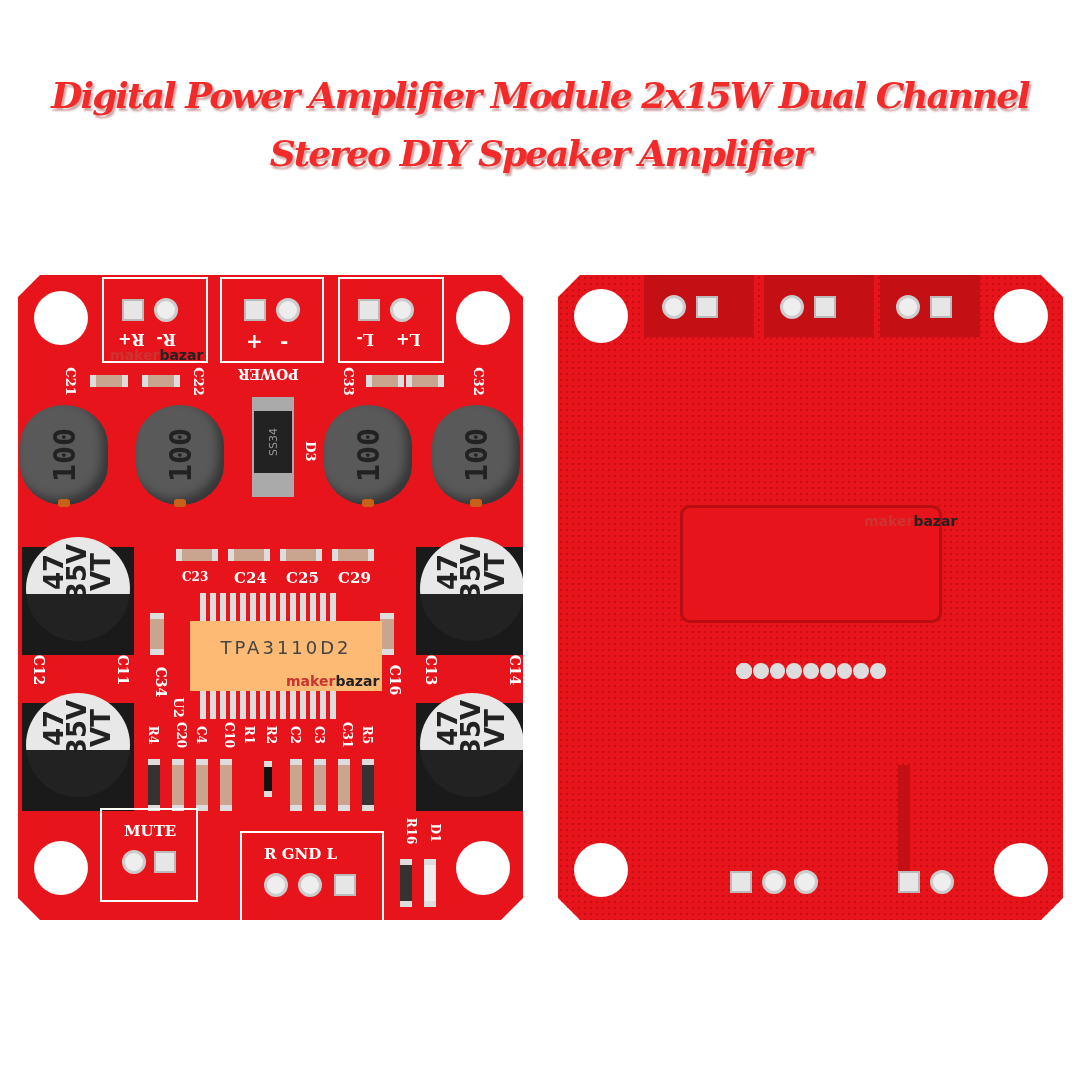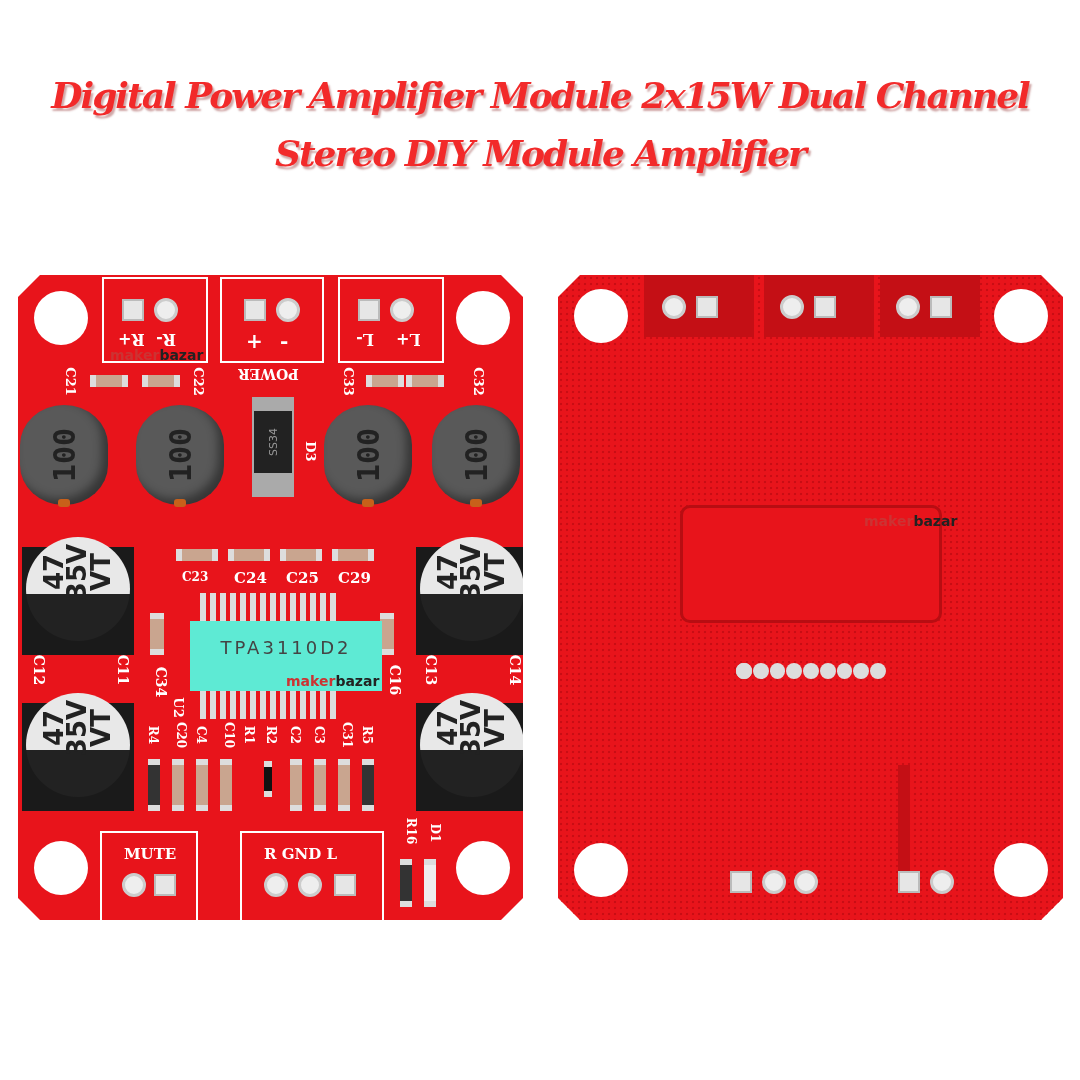--- a/index.html
+++ b/index.html
@@ -20,39 +20,39 @@
   .rot90{transform:rotate(90deg);transform-origin:center;}
   .padsq{position:absolute;width:22px;height:22px;background:#e6e6e6;border:2px solid #bbb;box-sizing:border-box;}
   .padrd{position:absolute;width:24px;height:24px;border-radius:50%;background:#eee;border:3px solid #ccc;box-sizing:border-box;}
   .inductor{position:absolute;width:88px;height:100px;background:#595959;border-radius:44px/40px;box-shadow:inset -6px -6px 10px rgba(0,0,0,0.4);}
   .inductor .txt{position:absolute;left:0;top:0;width:100%;height:100%;display:flex;align-items:center;justify-content:center;color:#222;font-family:"DejaVu Sans Mono",monospace;font-weight:bold;font-size:30px;transform:rotate(-90deg);}
   .inductor .wire{position:absolute;left:38px;bottom:-2px;width:12px;height:8px;background:#c8601a;border-radius:3px;}
   .cap{position:absolute;width:112px;height:118px;}
   .cap .base{position:absolute;left:0;top:10px;width:112px;height:108px;background:#1a1a1a;}
   .cap .can{position:absolute;left:4px;top:0;width:104px;height:104px;border-radius:50%;background:linear-gradient(#e8e8e8 0 55%,#222 55% 100%);}
   .cap .txt{position:absolute;left:4px;top:0;width:104px;height:70px;display:flex;align-items:center;justify-content:center;color:#222;font-family:"DejaVu Sans",sans-serif;font-weight:bold;font-size:26px;line-height:0.9;transform:rotate(-90deg);white-space:pre;text-align:center;}
-  .ic{position:absolute;left:190px;top:632px;width:192px;height:70px;background:#5eead4;}
+  .ic{position:absolute;left:190px;top:632px;width:192px;height:70px;background:#fdba74;}
   .ic .txt{position:absolute;left:0;top:16px;width:100%;text-align:center;color:#444;font-family:"DejaVu Sans",sans-serif;font-size:18px;letter-spacing:3px;}
   .pins{position:absolute;height:28px;display:flex;gap:4px;}
   .pins span{display:block;width:6px;height:28px;background:#ddd;}
   .smd{position:absolute;background:#c9a58f;border-left:6px solid #ddd;border-right:6px solid #ddd;}
   .smdv{position:absolute;background:#c9a58f;border-top:6px solid #ddd;border-bottom:6px solid #ddd;}
   .diode{position:absolute;left:252px;top:400px;width:42px;height:100px;background:#aaa;}
   .diode .body{position:absolute;left:2px;top:14px;width:38px;height:62px;background:#222;}
   .diode .txt{position:absolute;left:0;top:14px;width:42px;height:62px;display:flex;align-items:center;justify-content:center;color:#999;font-family:"DejaVu Sans",sans-serif;font-size:11px;transform:rotate(-90deg);}
   .wm{position:absolute;font-family:"DejaVu Sans",sans-serif;font-weight:bold;font-size:14px;}
   .wm .m{color:#c33;} .wm .b{color:#222;}
   .mount{position:absolute;left:132px;top:480px;width:240px;height:130px;border:3px solid #b80d12;border-radius:10px;background:#e8141b;}
   .trace{position:absolute;background:#c40f15;}
 </style>
 </head>
 <body>
 
 <div class="title t1">Digital Power Amplifier Module 2x15W Dual Channel</div>
-<div class="title t2">Stereo DIY Module Amplifier</div>
+<div class="title t2">Stereo DIY Speaker Amplifier</div>
 
 <div class="board front">
   <div class="hole" style="left:16px;top:16px;"></div>
   <div class="hole" style="left:438px;top:16px;"></div>
   <div class="hole" style="left:16px;top:566px;"></div>
   <div class="hole" style="left:438px;top:566px;"></div>
 
   <div class="silk" style="left:84px;top:2px;width:102px;height:82px;">
     <div class="padsq" style="left:18px;top:20px;"></div>
     <div class="padrd" style="left:50px;top:19px;"></div>
@@ -208,21 +208,21 @@
     <div class="smdv" style="left:28px;top:34px;width:12px;height:40px;"></div>
     <div class="smdv" style="left:52px;top:34px;width:12px;height:40px;"></div>
     <div class="smdv" style="left:76px;top:34px;width:12px;height:40px;"></div>
     <div class="smdv" style="left:120px;top:36px;width:8px;height:24px;background:#111;"></div>
     <div class="smdv" style="left:146px;top:34px;width:12px;height:40px;"></div>
     <div class="smdv" style="left:170px;top:34px;width:12px;height:40px;"></div>
     <div class="smdv" style="left:194px;top:34px;width:12px;height:40px;"></div>
     <div class="smdv" style="left:218px;top:34px;width:12px;height:40px;background:#333;"></div>
   </div>
 
-  <div class="silk" style="left:82px;top:556px;width:94px;height:90px;">
+  <div class="silk" style="left:82px;top:533px;width:94px;height:90px;">
     <div class="lbl" style="left:22px;top:14px;font-size:15px;">MUTE</div>
     <div class="padrd" style="left:20px;top:40px;"></div>
     <div class="padsq" style="left:52px;top:41px;"></div>
   </div>
   <div class="silk" style="left:222px;top:556px;width:140px;height:90px;">
     <div class="lbl" style="left:22px;top:14px;font-size:15px;">R GND L</div>
     <div class="padrd" style="left:22px;top:40px;"></div>
     <div class="padrd" style="left:56px;top:40px;"></div>
     <div class="padsq" style="left:92px;top:41px;"></div>
   </div>

